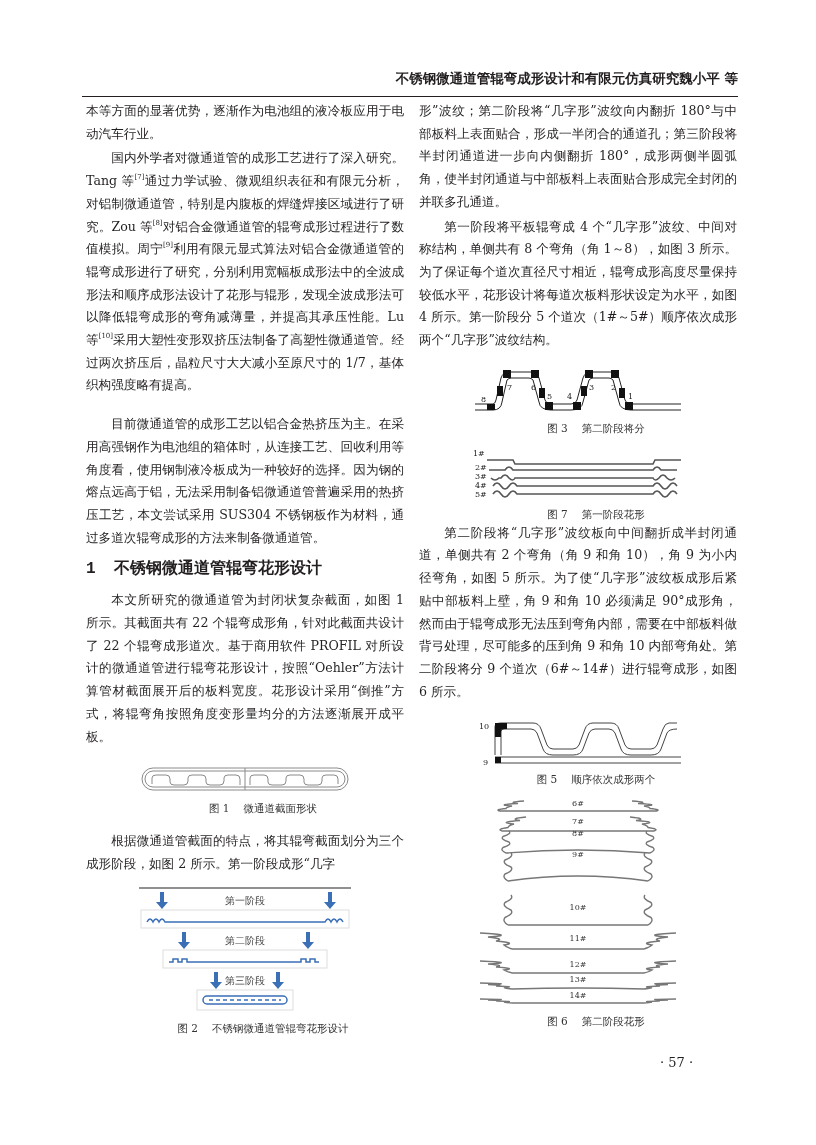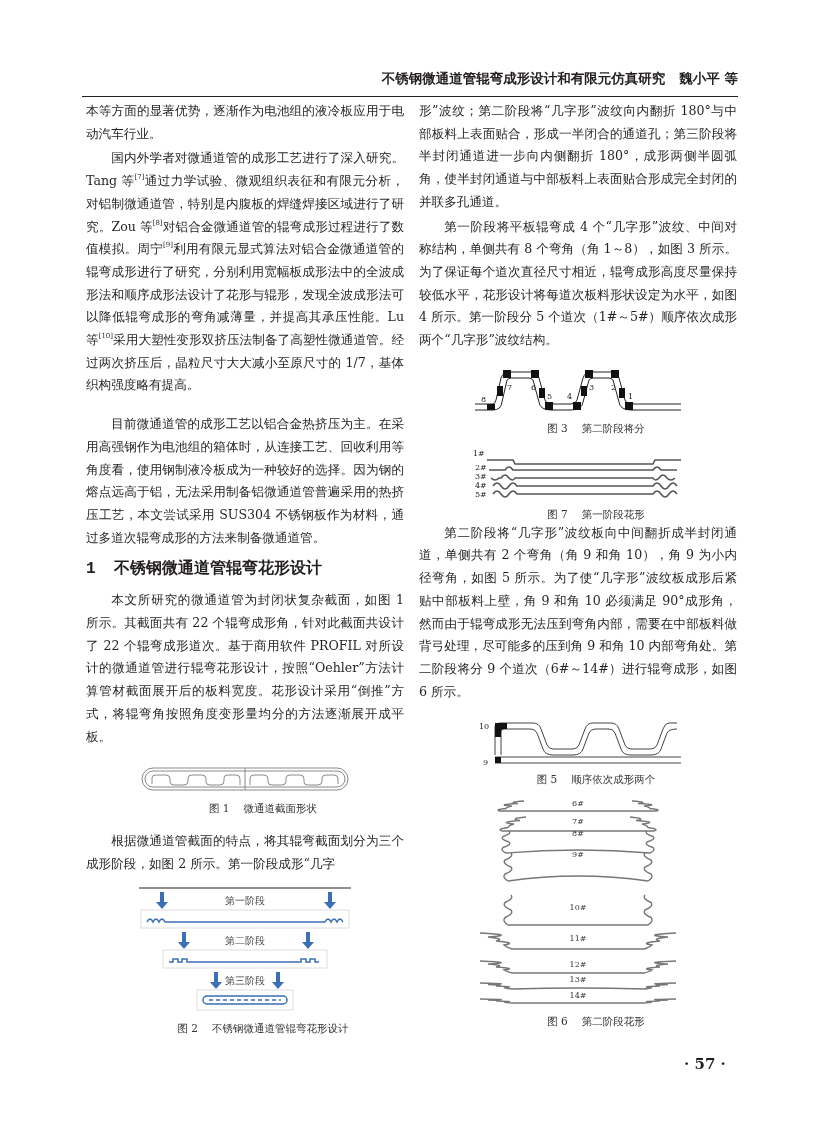--- a/index.html
+++ b/index.html
@@ -1,37 +1,37 @@
 <!DOCTYPE html>
 <html><head>
 <meta charset="utf-8">
 <style>
   html, body { margin: 0; padding: 0; background: #ffffff; }
   body { width: 816px; height: 1145px; position: relative; overflow: hidden;
          font-family: "DejaVu Serif", "Liberation Serif", serif; color: #231f20; }
   .running-head { position: absolute; left: 82px; top: 70px; width: 656px; height: 26px;
                   border-bottom: 1.5px solid #231f20; text-align: right;
                   font-family: "DejaVu Sans", "Liberation Sans", sans-serif; font-weight: bold; font-size: 13.5px; }
-  .running-head span { margin-left: 14px; }
+  .running-head span { margin-left: 0; }
   .col { position: absolute; top: 100px; width: 318px; font-size: 12.6px; line-height: 22.7px;
          text-align: justify; }
   .col-left { left: 86px; }
   .col-right { left: 419px; }
   .col p { margin: 0; text-indent: 0; }
   .col p.indent { text-indent: 2em; }
   .col p.cont { text-indent: 0; }
   sup { font-size: 7px; vertical-align: 6px; line-height: 0; }
   .section-heading { font-family: Liberation Mono, monospace; font-weight: bold;
                      font-size: 16px; margin: 8px 0 8px 0; line-height: 24px; }
   .section-heading .num { display: inline-block; width: 28px; }
   .figure { text-align: center; margin: 0; }
   .caption { font-size: 10.5px; text-align: center; line-height: 16px; color: #333; }
   .caption .fignum { margin-right: 14px; padding-left: 36px; }
   svg { display: block; margin: 0 auto; }
-  .page-number { position: absolute; left: 684px; top: 1055px; font-size: 15px; font-weight: bold; }
+  .page-number { position: absolute; left: 660px; top: 1055px; font-size: 13px; }
 </style>
 </head>
 <body>
 
 <div class="running-head">
   <span>不锈钢微通道管辊弯成形设计和有限元仿真研究</span><span>魏小平 等</span>
 </div>
 
 <div class="col col-left">
   <p class="cont">本等方面的显著优势，逐渐作为电池组的液冷板应用于电动汽车行业。</p>

